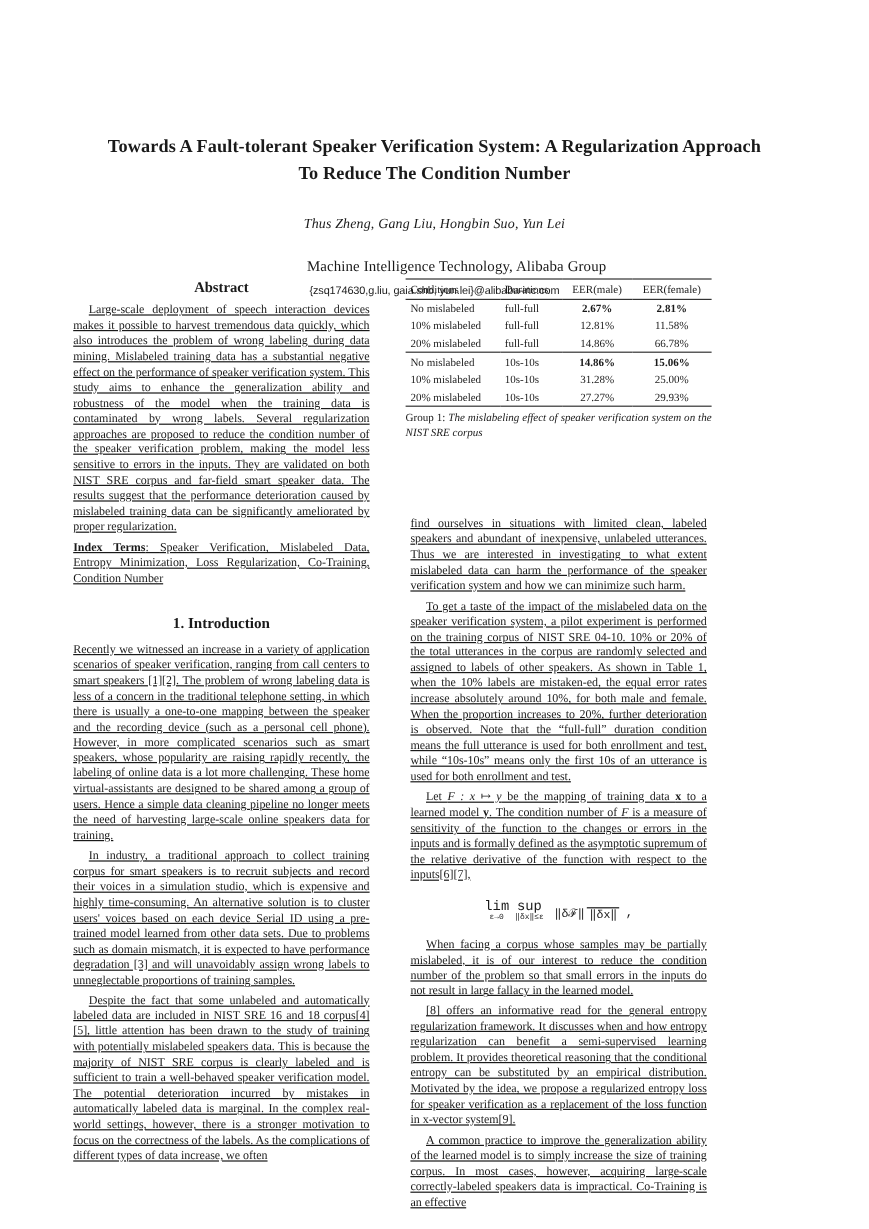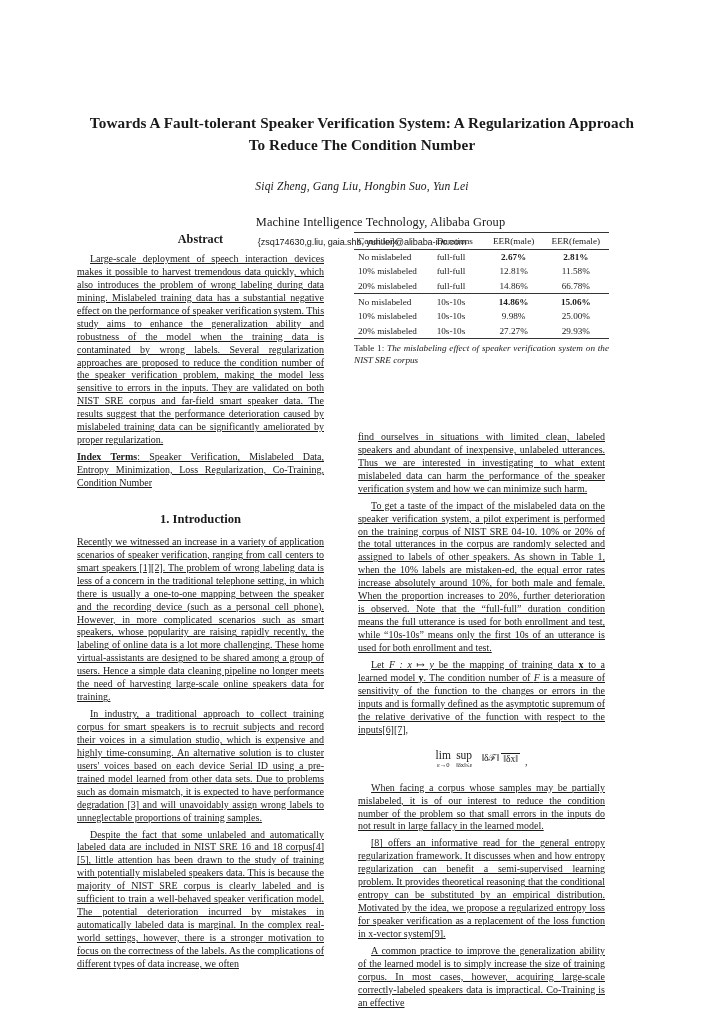--- a/index.html
+++ b/index.html
@@ -50,21 +50,21 @@
   .emails {
     margin-top: 7px;
     font-family: Liberation Sans, sans-serif;
     font-size: 9.1px;
     letter-spacing: -0.1px;
   }
   
   .columns {
     position: absolute;
     top: 232px;
-    left: 16px;
+    left: 0;
     width: 650px;
     display: flex;
     gap: 26px;
     padding: 0 57px;
     box-sizing: border-box;
   }
   .col {
     width: 298px;
     box-sizing: border-box;
   }
@@ -141,24 +141,24 @@
   .table-caption .cap-text { font-style: italic; }
 
   
   .equation {
     margin: 13px 0 13px 0;
     text-align: center;
     font-size: 10px;
   }
   .eq-inner {
     display: inline-flex;
-    align-items: center;
+    align-items: flex-end;
     justify-content: center;
     gap: 5px;
-    font-family: Liberation Serif, serif;
+    font-family: Liberation Mono, monospace;
   }
   .op {
     display: inline-flex;
     flex-direction: column;
     align-items: center;
     line-height: 1;
   }
   .op .main { font-size: 11.5px; }
   .op .sub { font-size: 6.6px; margin-top: 1px; }
   .frac {
@@ -174,21 +174,21 @@
 
   .inline-math { font-style: italic; }
 </style>
 </head>
 <body>
 
 <div class="page">
 
   <div class="header">
     <h1 class="paper-title">Towards A Fault-tolerant Speaker Verification System: A Regularization Approach To Reduce The Condition Number</h1>
-    <div class="authors">Siqi Zheng, Gang Liu, Hongbin Suo, Yun Lei</div>
+    <div class="authors">Thus Zheng, Gang Liu, Hongbin Suo, Yun Lei</div>
     <div class="affiliation">Machine Intelligence Technology, Alibaba Group</div>
     <div class="emails">{zsq174630,g.liu, gaia.shb, yun.lei}@alibaba-inc.com</div>
   </div>
 
   <div class="columns">
 
     <div class="col left">
 
       <h2 class="section-head">Abstract</h2>
 
@@ -237,32 +237,32 @@
             </tr>
             <tr class="midrule">
               <td>No mislabeled</td>
               <td>10s-10s</td>
               <td class="num b">14.86%</td>
               <td class="num b">15.06%</td>
             </tr>
             <tr>
               <td>10% mislabeled</td>
               <td>10s-10s</td>
-              <td class="num">9.98%</td>
+              <td class="num">31.28%</td>
               <td class="num">25.00%</td>
             </tr>
             <tr class="bottomrule">
               <td>20% mislabeled</td>
               <td>10s-10s</td>
               <td class="num">27.27%</td>
               <td class="num">29.93%</td>
             </tr>
           </tbody>
         </table>
-        <p class="table-caption"><span class="label">Table 1:</span> <span class="cap-text">The mislabeling effect of speaker verification system on the NIST SRE corpus</span></p>
+        <p class="table-caption"><span class="label">Group 1:</span> <span class="cap-text">The mislabeling effect of speaker verification system on the NIST SRE corpus</span></p>
       </div>
 
       <div style="height:52px"></div>
 
       <p class="body noindent">find ourselves in situations with limited clean, labeled speakers and abundant of inexpensive, unlabeled utterances. Thus we are interested in investigating to what extent mislabeled data can harm the performance of the speaker verification system and how we can minimize such harm.</p>
       <p class="body">To get a taste of the impact of the mislabeled data on the speaker verification system, a pilot experiment is performed on the training corpus of NIST SRE 04-10. 10% or 20% of the total utterances in the corpus are randomly selected and assigned to labels of other speakers. As shown in Table 1, when the 10% labels are mistaken-ed, the equal error rates increase absolutely around 10%, for both male and female. When the proportion increases to 20%, further deterioration is observed. Note that the “full-full” duration condition means the full utterance is used for both enrollment and test, while “10s-10s” means only the first 10s of an utterance is used for both enrollment and test.</p>
 
       <p class="body"><span>Let </span><span class="inline-math">F : x ↦ y</span><span> be the mapping of training data </span><span class="mathbf">x</span><span> to a learned model </span><span class="mathbf">y</span><span>. The condition number of </span><span class="inline-math">F</span><span> is a measure of sensitivity of the function to the changes or errors in the inputs and is formally defined as the asymptotic supremum of the relative derivative of the function with respect to the inputs[6][7],</span></p>
 
       <div class="equation">

